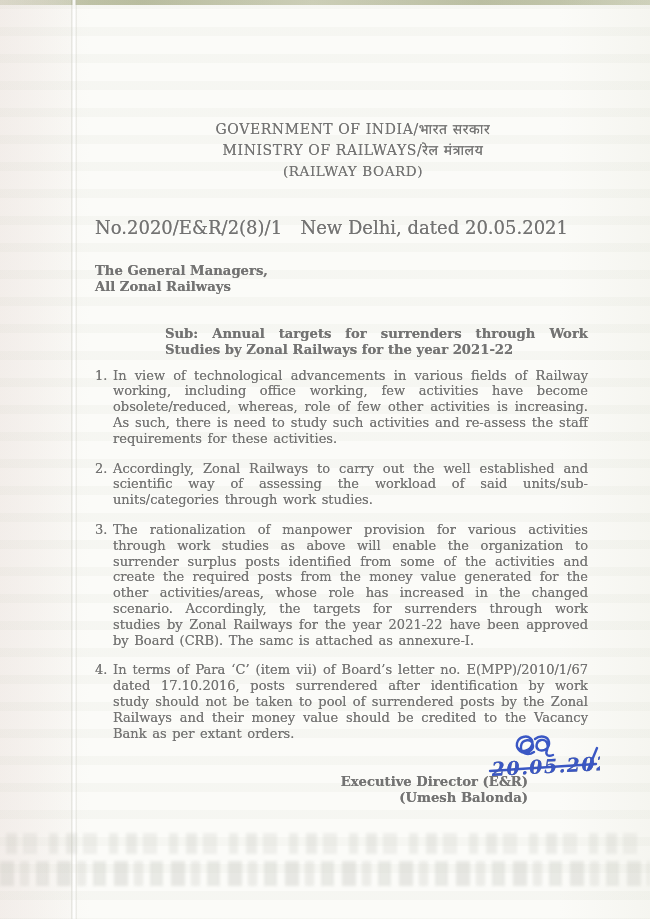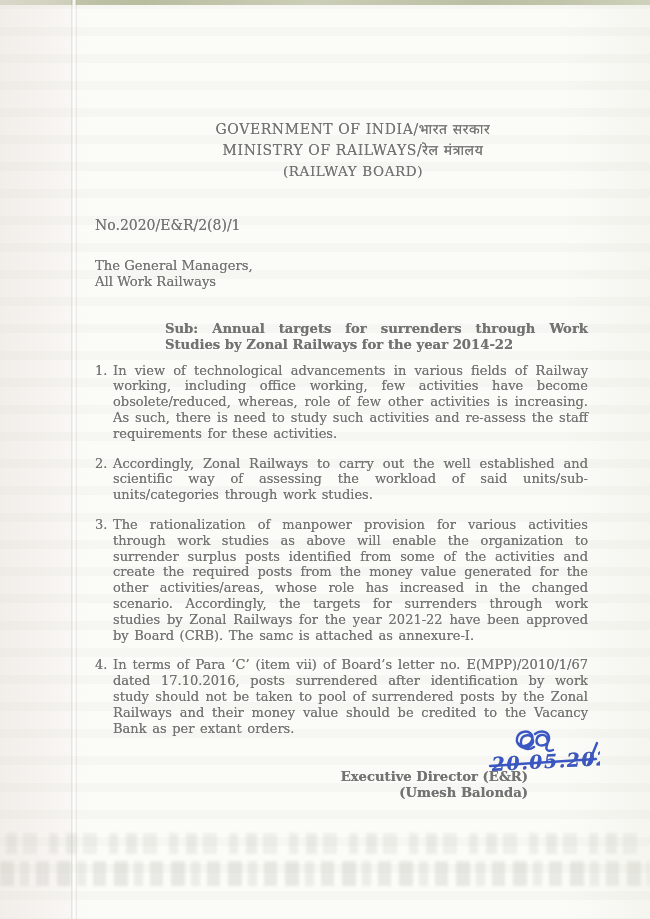--- a/index.html
+++ b/index.html
@@ -59,24 +59,24 @@
     font-family:"DejaVu Serif","DejaVu Sans","Liberation Serif",serif;
     letter-spacing:.6px;
   }
   .header .h1{font-size:14px;line-height:22px;}
   .header .h2{font-size:14px;line-height:21px;}
   .header .h3{font-size:13.5px;line-height:21px;}
   .content{margin-left:95px;width:493px;}
   .ref-row{
     display:flex;justify-content:space-between;
     margin-top:35px;padding-right:20px;
-    font-size:14px;
+    font-size:18px;
     text-align:right;
   }
-  .addressee{margin-top:25px;font-weight:normal;font-size:13.2px;line-height:15.8px;}
+  .addressee{margin-top:25px;font-weight:bold;font-size:13.2px;line-height:15.8px;}
   .subject{
     margin-top:31px;margin-left:70px;width:423px;
     font-weight:bold;font-size:13.2px;line-height:16.5px;
     text-align:justify;
   }
   .paras{margin-top:9px;}
   .para{
     position:relative;
     padding-left:18px;
     font-size:13px;line-height:15.8px;
@@ -120,28 +120,29 @@
     <div class="header">
       <div class="h1">GOVERNMENT OF INDIA/भारत सरकार</div>
       <div class="h2">MINISTRY OF RAILWAYS/रेल मंत्रालय</div>
       <div class="h3">(RAILWAY BOARD)</div>
     </div>
 
     <div class="content">
 
       <div class="ref-row">
         <span>No.2020/E&amp;R/2(8)/1</span>
+        <span>New Delhi, dated 20.05.2021</span>
       </div>
 
       <div class="addressee">
         <div>The General Managers,</div>
-        <div>All Work Railways</div>
+        <div>All Zonal Railways</div>
       </div>
 
-      <div class="subject">Sub: Annual targets for surrenders through Work Studies by Zonal Railways for the year 2014-22</div>
+      <div class="subject">Sub: Annual targets for surrenders through Work Studies by Zonal Railways for the year 2021-22</div>
 
       <div class="paras">
         <div class="para">
           <span class="num">1.</span>
           <span>In view of technological advancements in various fields of Railway working, including office working, few activities have become obsolete/reduced, whereas, role of few other activities is increasing. As such, there is need to study such activities and re-assess the staff requirements for these activities.</span>
         </div>
         <div class="para">
           <span class="num">2.</span>
           <span>Accordingly, Zonal Railways to carry out the well established and scientific way of assessing the workload of said units/sub-units/categories through work studies.</span>
         </div>

